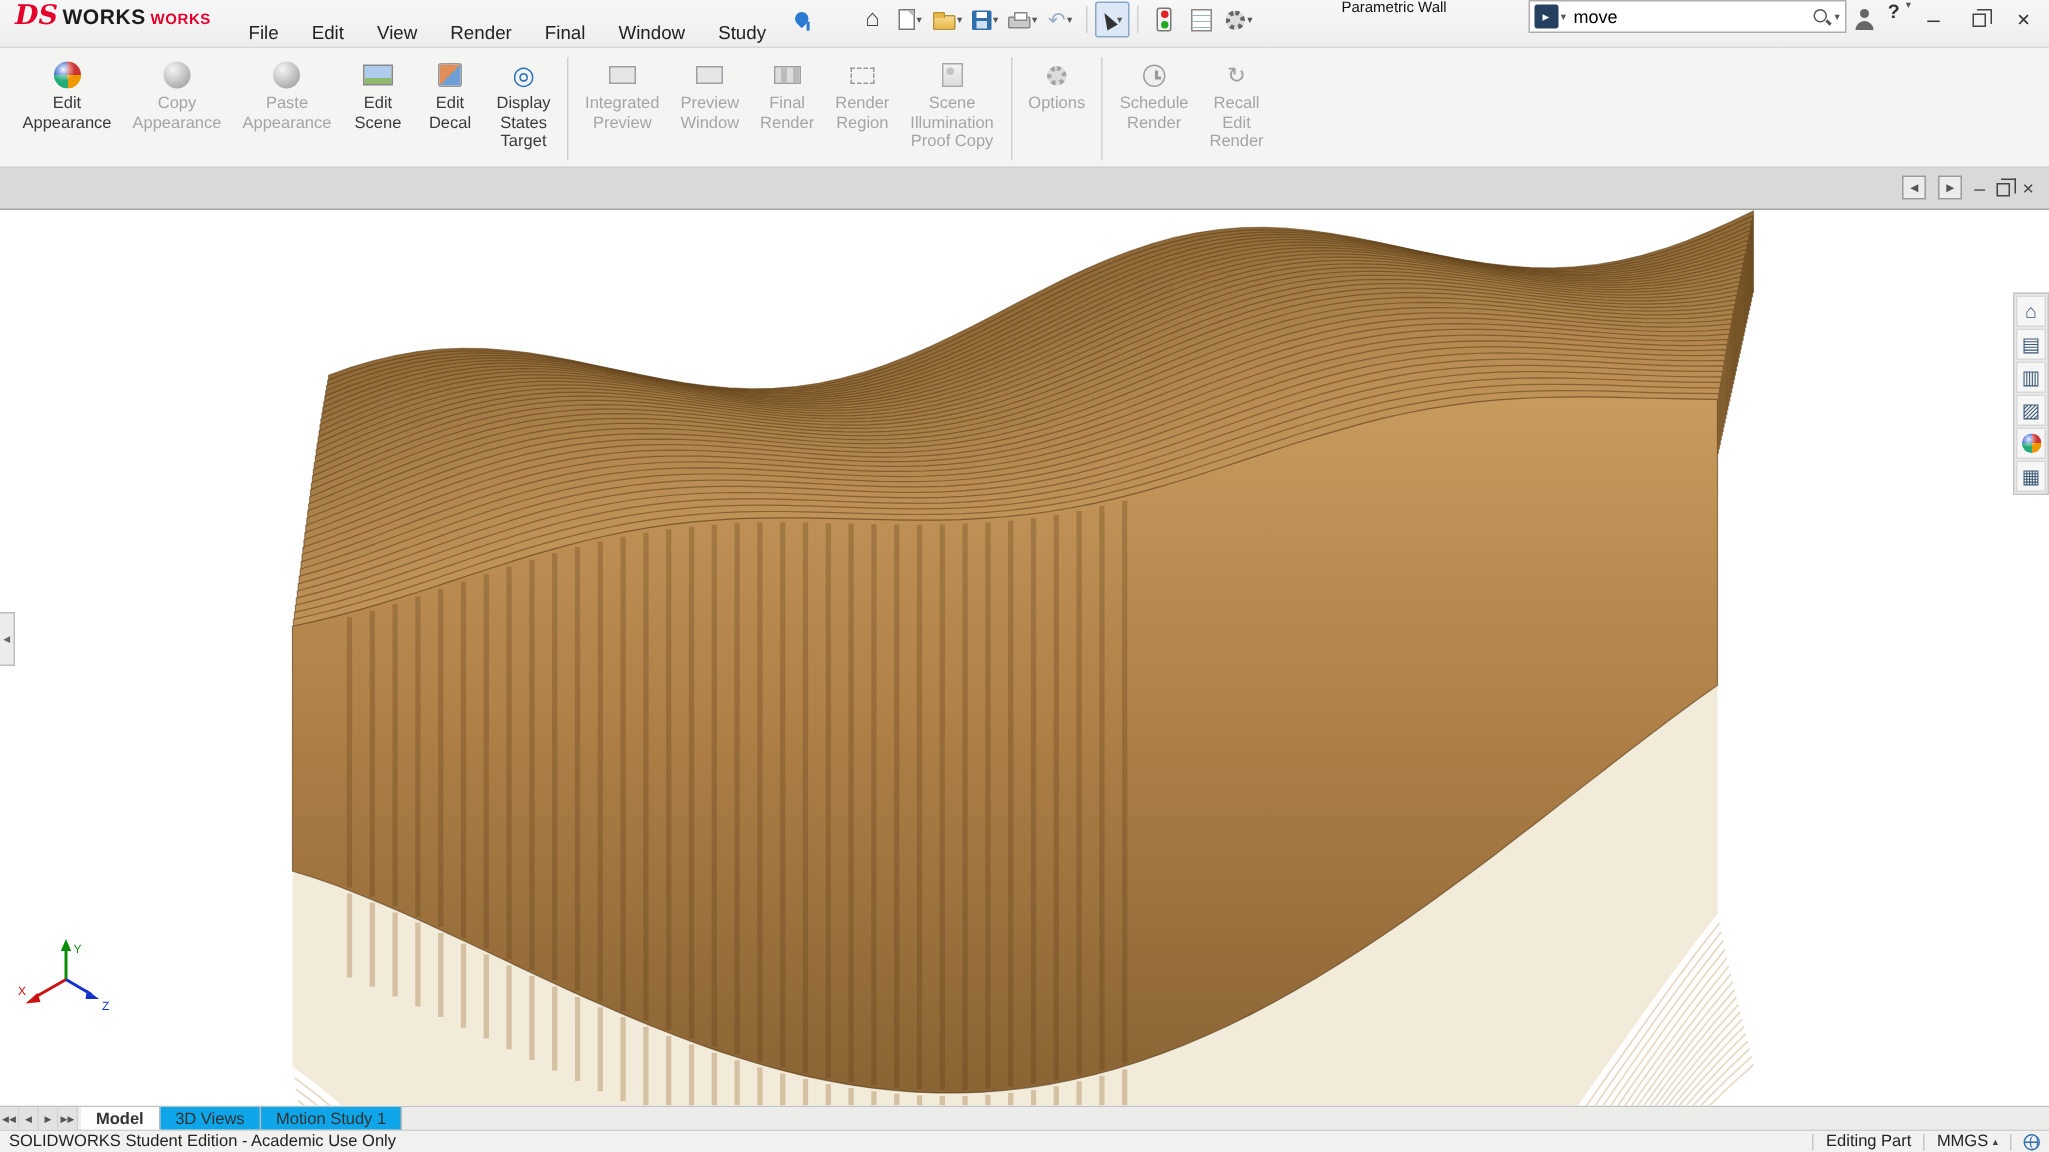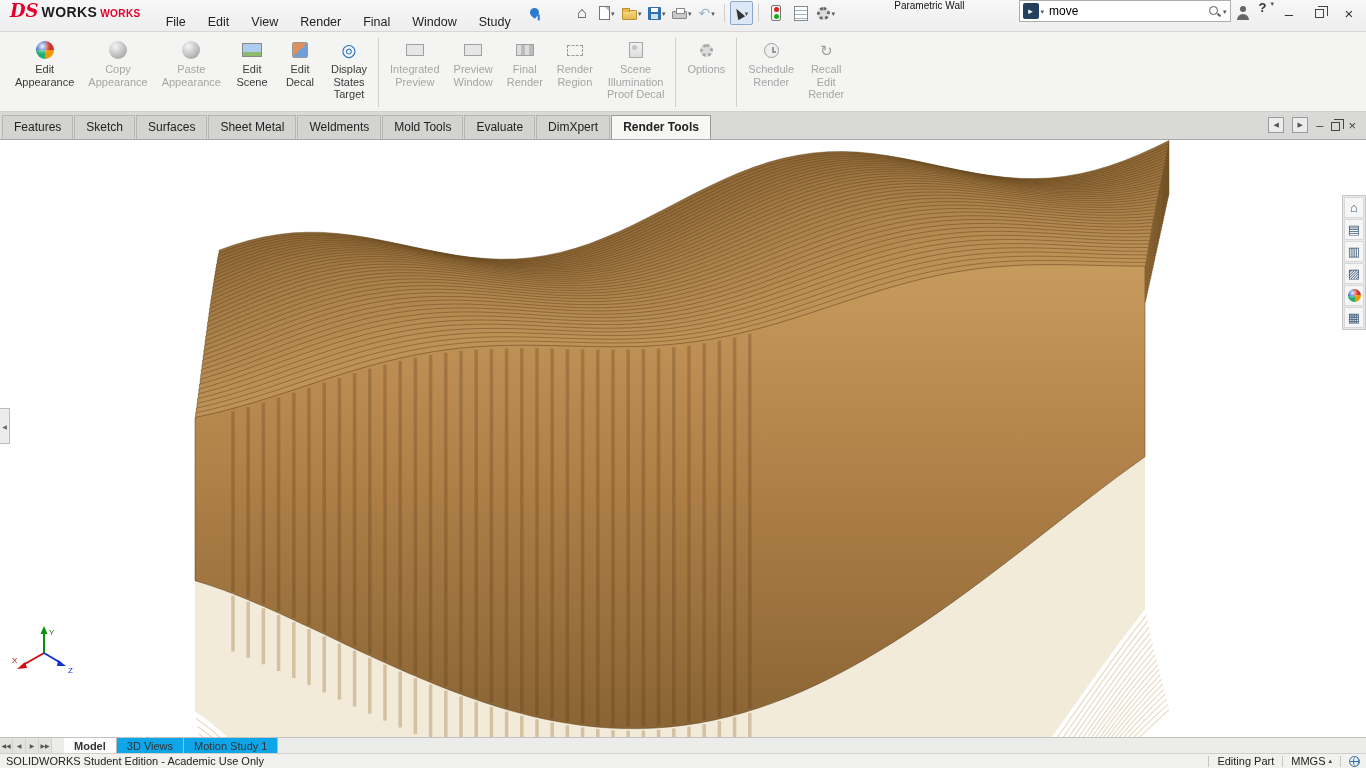--- a/index.html
+++ b/index.html
@@ -91,21 +91,21 @@
   .collapse-tab{position:absolute;left:0;top:268px;width:10px;height:36px;background:#ececec;border:1px solid #bdbdbd;border-left:none;display:flex;align-items:center;justify-content:center;font-size:6px;color:#666}
   .taskpane{position:absolute;right:0;top:55px;width:24px;display:flex;flex-direction:column;gap:1px;border:1px solid #c6c6c6;background:#e9e9e9;padding:1px}
   .tpbtn{width:20px;height:21px;display:flex;align-items:center;justify-content:center;background:#f6f6f6;border:1px solid #d8d8d8}
   .tp-glyph{font-size:13px;color:#3c5a78;line-height:1}
   .tp-ball{width:13px;height:13px;border-radius:50%;background:radial-gradient(circle at 35% 30%,rgba(255,255,255,.9),rgba(255,255,255,0) 45%),conic-gradient(#c33 0 25%,#e90 25% 50%,#2a7 50% 75%,#25c 75% 100%)}
   .triad{position:absolute;left:10px;top:483px}
 
   
   .modeltabs{height:16px;background:#ececea;display:flex;align-items:stretch;border-top:1px solid #c2c2c0;font-size:11px}
   .mnavbtn{width:13px;display:flex;align-items:center;justify-content:center;font-size:6px;color:#555;border-right:1px solid #d2d2d0;background:#e2e2e0}
-  .mtabs{display:flex;margin-left:12px}
+  .mtabs{display:flex;margin-left:2px}
   .mtab{padding:0 10px;display:flex;align-items:center;background:#0ea5e9;border-right:1px solid #b8b8b6;color:#333;white-space:nowrap}
   .mtab.active{background:#fdfdfd;font-weight:bold}
 
   
   .statusbar{height:15px;background:#f1f1ef;border-top:1px solid #cfcfcd;display:flex;align-items:center;font-size:11px;padding:0 6px;gap:8px}
   .ssep{width:1px;height:11px;background:#c6c6c4}
   .spacer{flex:1}
   .units{display:flex;align-items:center;gap:3px}
   .u-caret{font-size:7px;color:#444}
   .globe{width:11px;height:11px;border:1px solid #2f6fae;border-radius:50%;position:relative;overflow:hidden}
@@ -294,21 +294,21 @@
         <div>Region</div>
       </div>
     </div>
     <div class="rbtn disabled">
       <div class="ric">
         <div class="proof-ico"></div>
       </div>
       <div class="rlabel">
         <div>Scene</div>
         <div>Illumination</div>
-        <div>Proof Decal</div>
+        <div>Proof Copy</div>
       </div>
     </div>
     <div class="rsep"></div>
     <div class="rbtn disabled">
       <div class="ric">
         <div class="gear-ico"></div>
       </div>
       <div class="rlabel">
         <div>Options</div>
       </div>
@@ -329,31 +329,20 @@
       </div>
       <div class="rlabel">
         <div>Recall</div>
         <div>Edit</div>
         <div>Render</div>
       </div>
     </div>
   </div>
 
 <div class="cmdtabs">
-  <div id="ctabs" style="display:flex;align-items:flex-end">
-      <div class="ctab">Features</div>
-      <div class="ctab">Sketch</div>
-      <div class="ctab">Surfaces</div>
-      <div class="ctab">Sheet Metal</div>
-      <div class="ctab">Weldments</div>
-      <div class="ctab">Mold Tools</div>
-      <div class="ctab">Evaluate</div>
-      <div class="ctab">DimXpert</div>
-      <div class="ctab active">Render Tools</div>
-    </div>
   <div class="cm-controls">
     <div class="cm-box">◀</div>
     <div class="cm-box">▶</div>
     <span class="cm-glyph">–</span>
     <span class="restore-ico" style="margin-top:2px"></span>
     <span class="cm-glyph">×</span>
   </div>
 </div>
 
 <div class="viewport">

